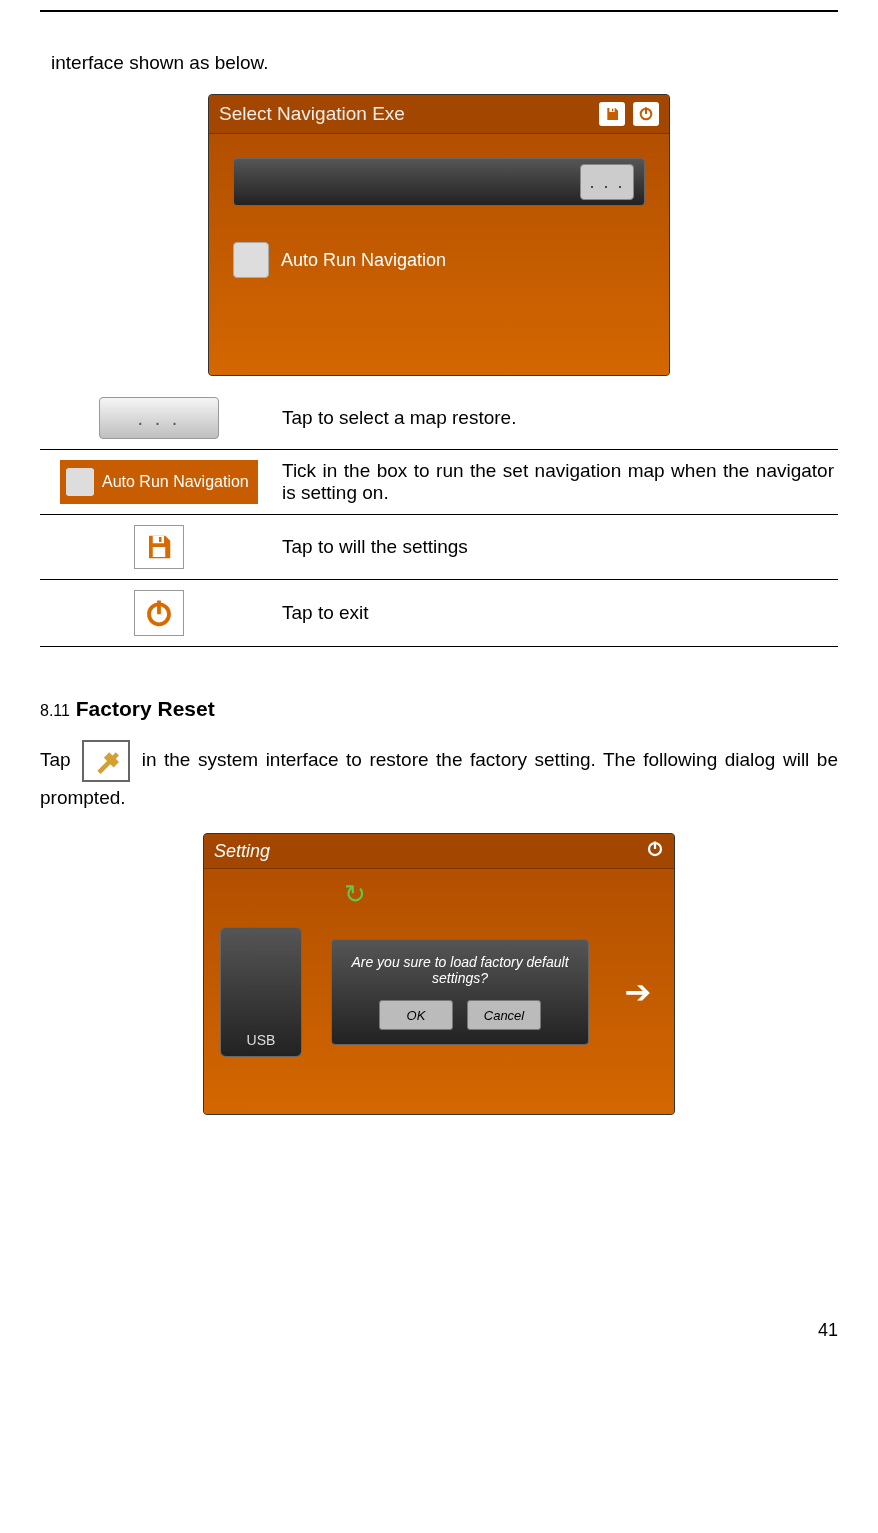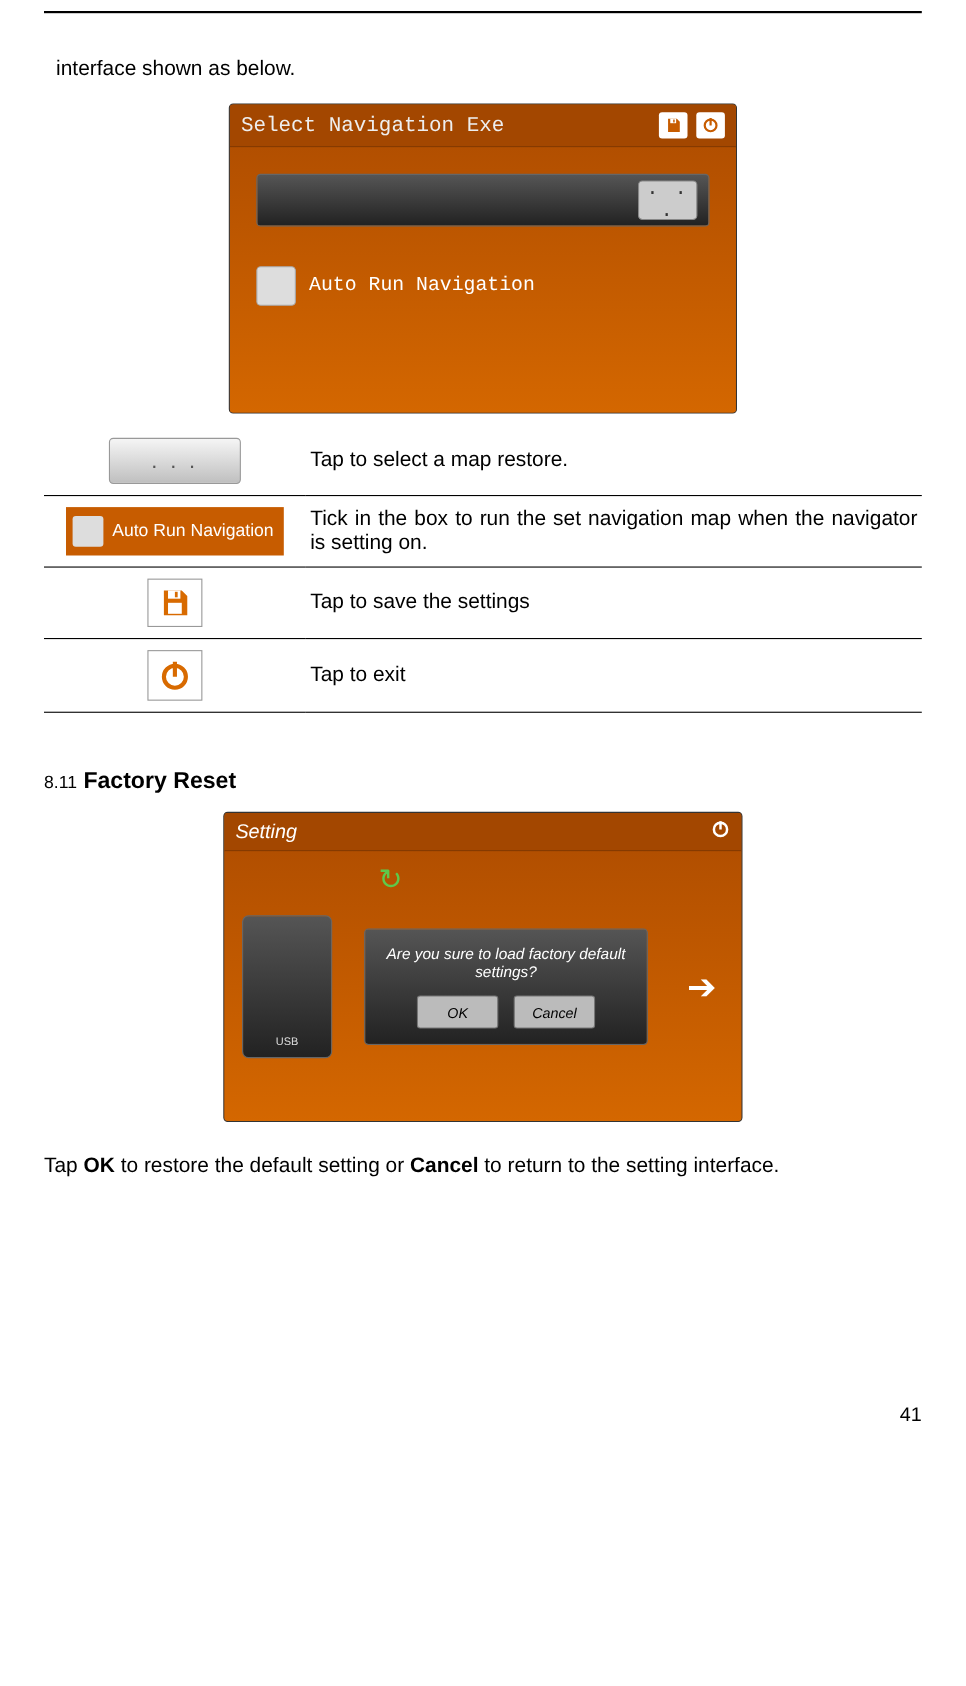--- a/index.html
+++ b/index.html
@@ -18,21 +18,20 @@
     margin-top: 10px;
   }
   .intro {
     margin-top: 40px;
     font-size: 19px;
     margin-left: 11px;
   }
   .screenshot1-wrap {
     text-align: center;
     margin: 20px 0 6px;
-    font-family: Liberation Mono, monospace;
   }
   .screenshot1 {
     width: 460px;
     height: 280px;
     background: #c75c00;
     border: 1px solid #333;
     border-radius: 4px;
     display: inline-block;
     position: relative;
     overflow: hidden;
@@ -258,21 +257,21 @@
     width: 80px;
     height: 120px;
     background: linear-gradient(#555,#222);
     border: 1px solid #666;
     border-radius: 6px;
     display: flex;
     align-items: flex-end;
     justify-content: center;
     padding-bottom: 8px;
     color: #ddd;
-    font-size: 10px;
+    font-size: 14px;
   }
   .dialog {
     width: 232px;
     background: linear-gradient(#555,#222);
     border: 1px solid #666;
     border-radius: 4px;
     padding: 14px 12px;
     color: #fff;
     font-size: 14px;
     text-align: center;
@@ -380,41 +379,50 @@
       <td class="icon-cell">
         <span class="icon-save">
           <svg width="32" height="30" viewBox="0 0 24 24">
                 <path fill="#d86a00" d="M4 3h13l4 4v14H4z"></path>
                 <rect x="7" y="3" width="9" height="6" fill="#fff"></rect>
                 <rect x="12" y="4" width="2" height="4" fill="#d86a00"></rect>
                 <rect x="7" y="12" width="10" height="8" fill="#fff"></rect>
               </svg>
         </span>
       </td>
-      <td>Tap to save the settings</td>
+      <td>Tap to will the settings</td>
     </tr>
     <tr>
       <td class="icon-cell">
         <span class="icon-power">
           <svg width="30" height="30" viewBox="0 0 24 24">
                 <circle cx="12" cy="13" r="8" fill="none" stroke="#d86a00" stroke-width="3"></circle>
                 <line x1="12" y1="2" x2="12" y2="13" stroke="#d86a00" stroke-width="3"></line>
               </svg>
         </span>
       </td>
       <td>Tap to exit</td>
     </tr>
   </tbody>
     </table>
 
   <h3 class="section">
     <span class="section-num">8.11</span>
     <span>Factory Reset</span>
   </h3>
 
+  <p class="body-text">
+    <span>Tap </span>
+    <span class="wrench-icon">
+      <svg width="30" height="26" viewBox="0 0 24 24">
+          <path fill="#d6a030" d="M21 4l-3 3-3-3-5 5 3 3-9 9 3 3 9-9 3 3 5-5-3-3 3-3z"></path>
+        </svg>
+    </span>
+    <span> in the system interface to restore the factory setting. The following dialog will be prompted.</span>
+  </p>
 
   <div class="screenshot2-wrap">
     <div class="screenshot2">
       <div class="ss2-header">
         <span>Setting</span>
         <span>
           <svg width="18" height="18" viewBox="0 0 24 24">
               <circle cx="12" cy="12" r="8" fill="none" stroke="#fff" stroke-width="3"></circle>
               <line x1="12" y1="2" x2="12" y2="12" stroke="#fff" stroke-width="3"></line>
             </svg>
@@ -430,18 +438,15 @@
           <div class="dialog-buttons">
             <div class="dlg-btn">OK</div>
             <div class="dlg-btn">Cancel</div>
           </div>
         </div>
         <div class="arrow-fwd">➔</div>
       </div>
     </div>
   </div>
 
-  <p class="body-text">
-    <span>Tap </span><b>OK</b><span> to restore the default setting or </span><b>Cancel</b><span> to return to the setting interface.</span>
-  </p>
 
   <div class="page-number">41</div>
 </div>
 
 </body></html>

